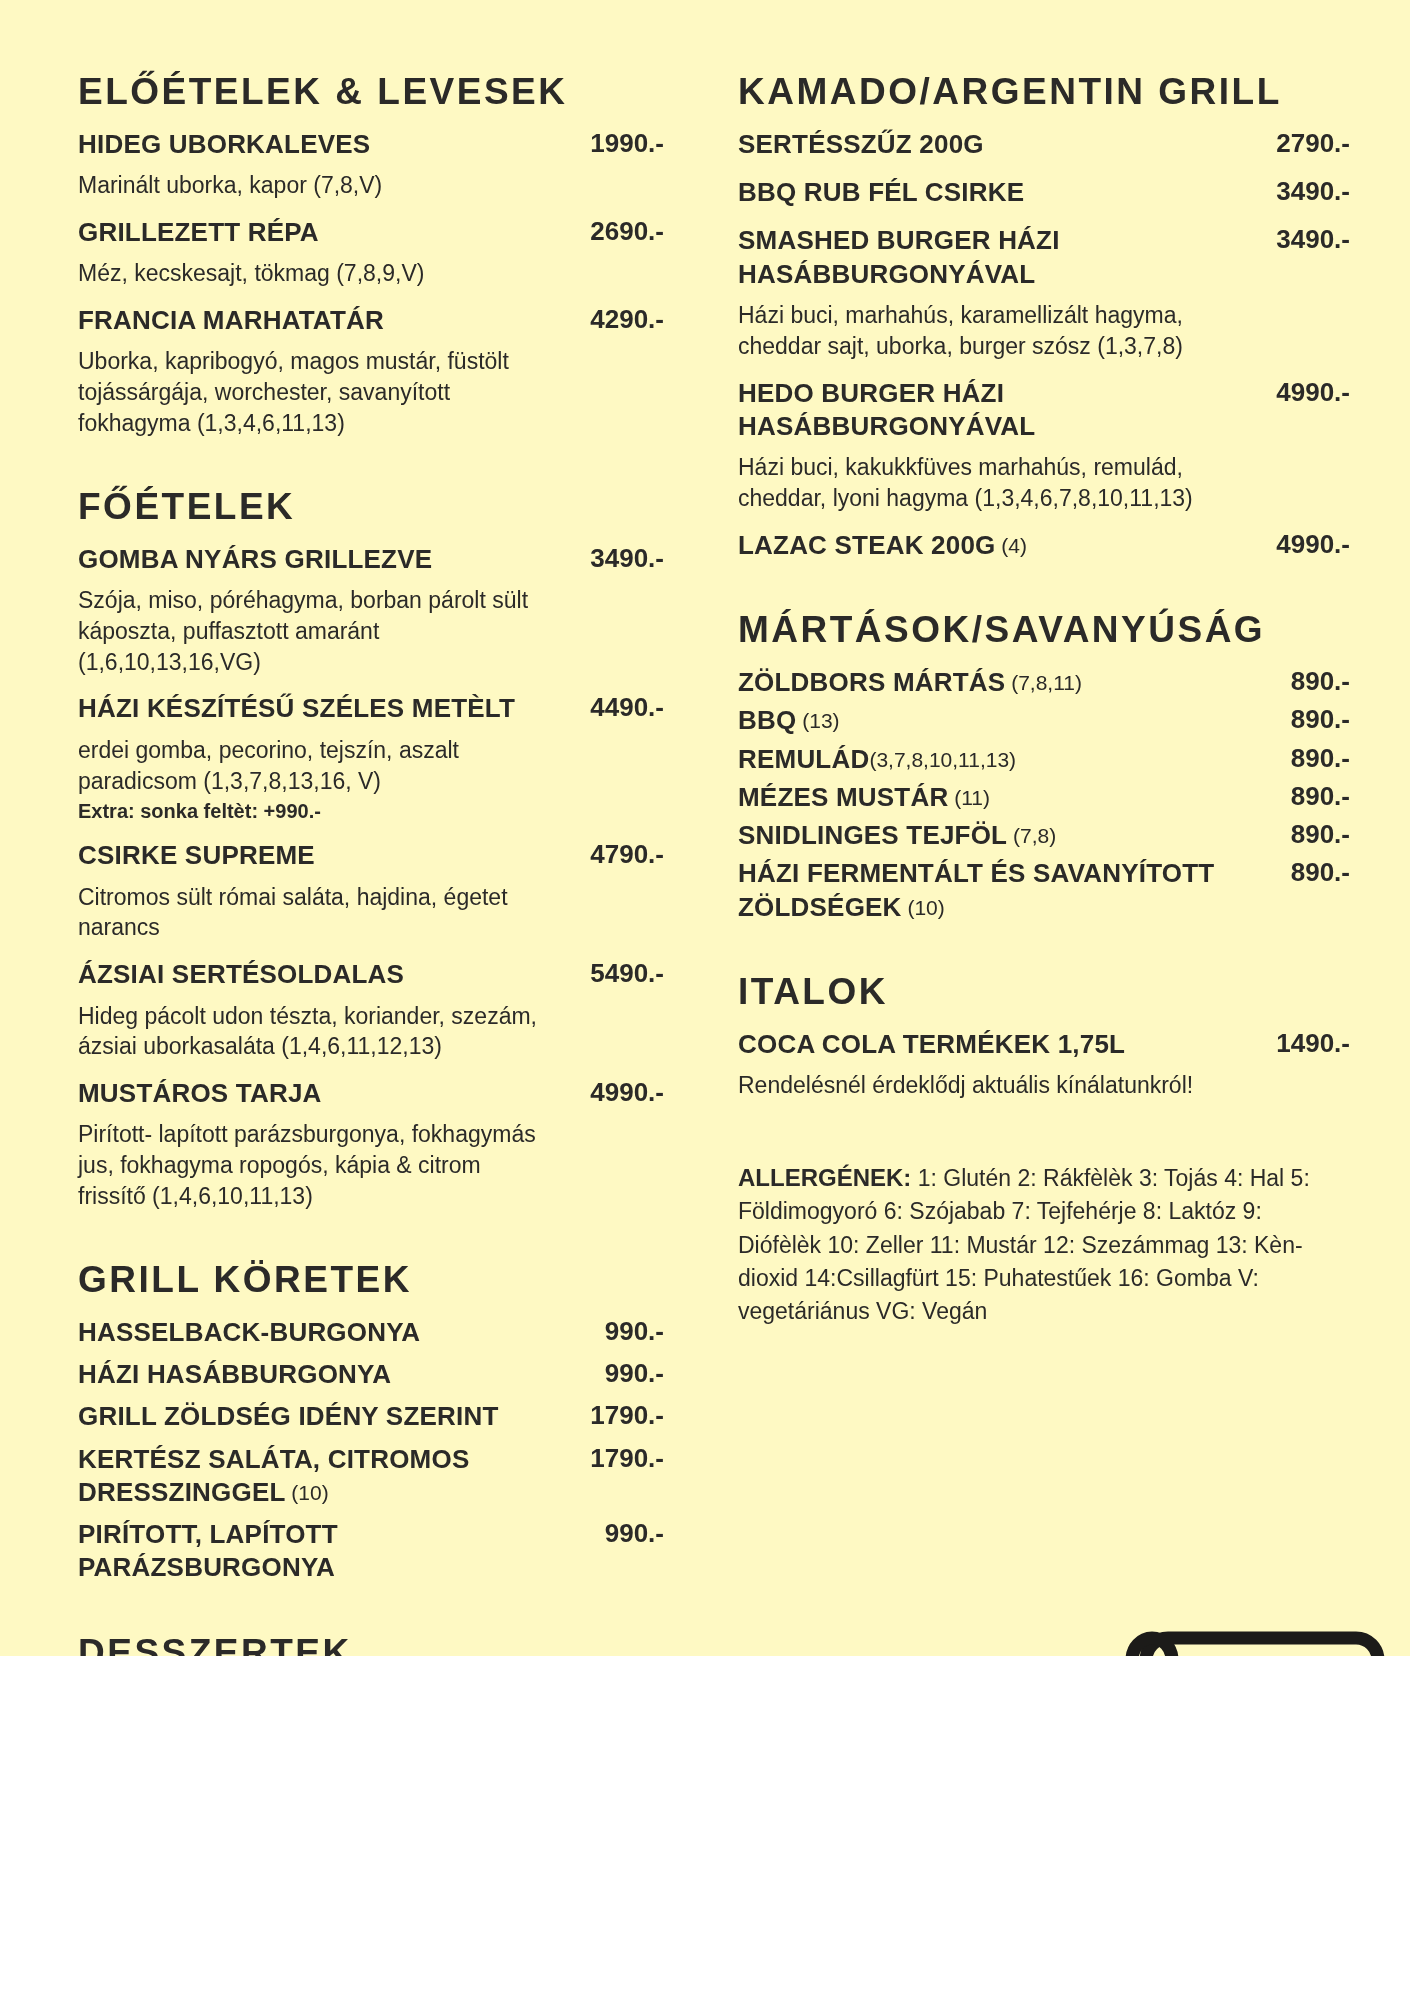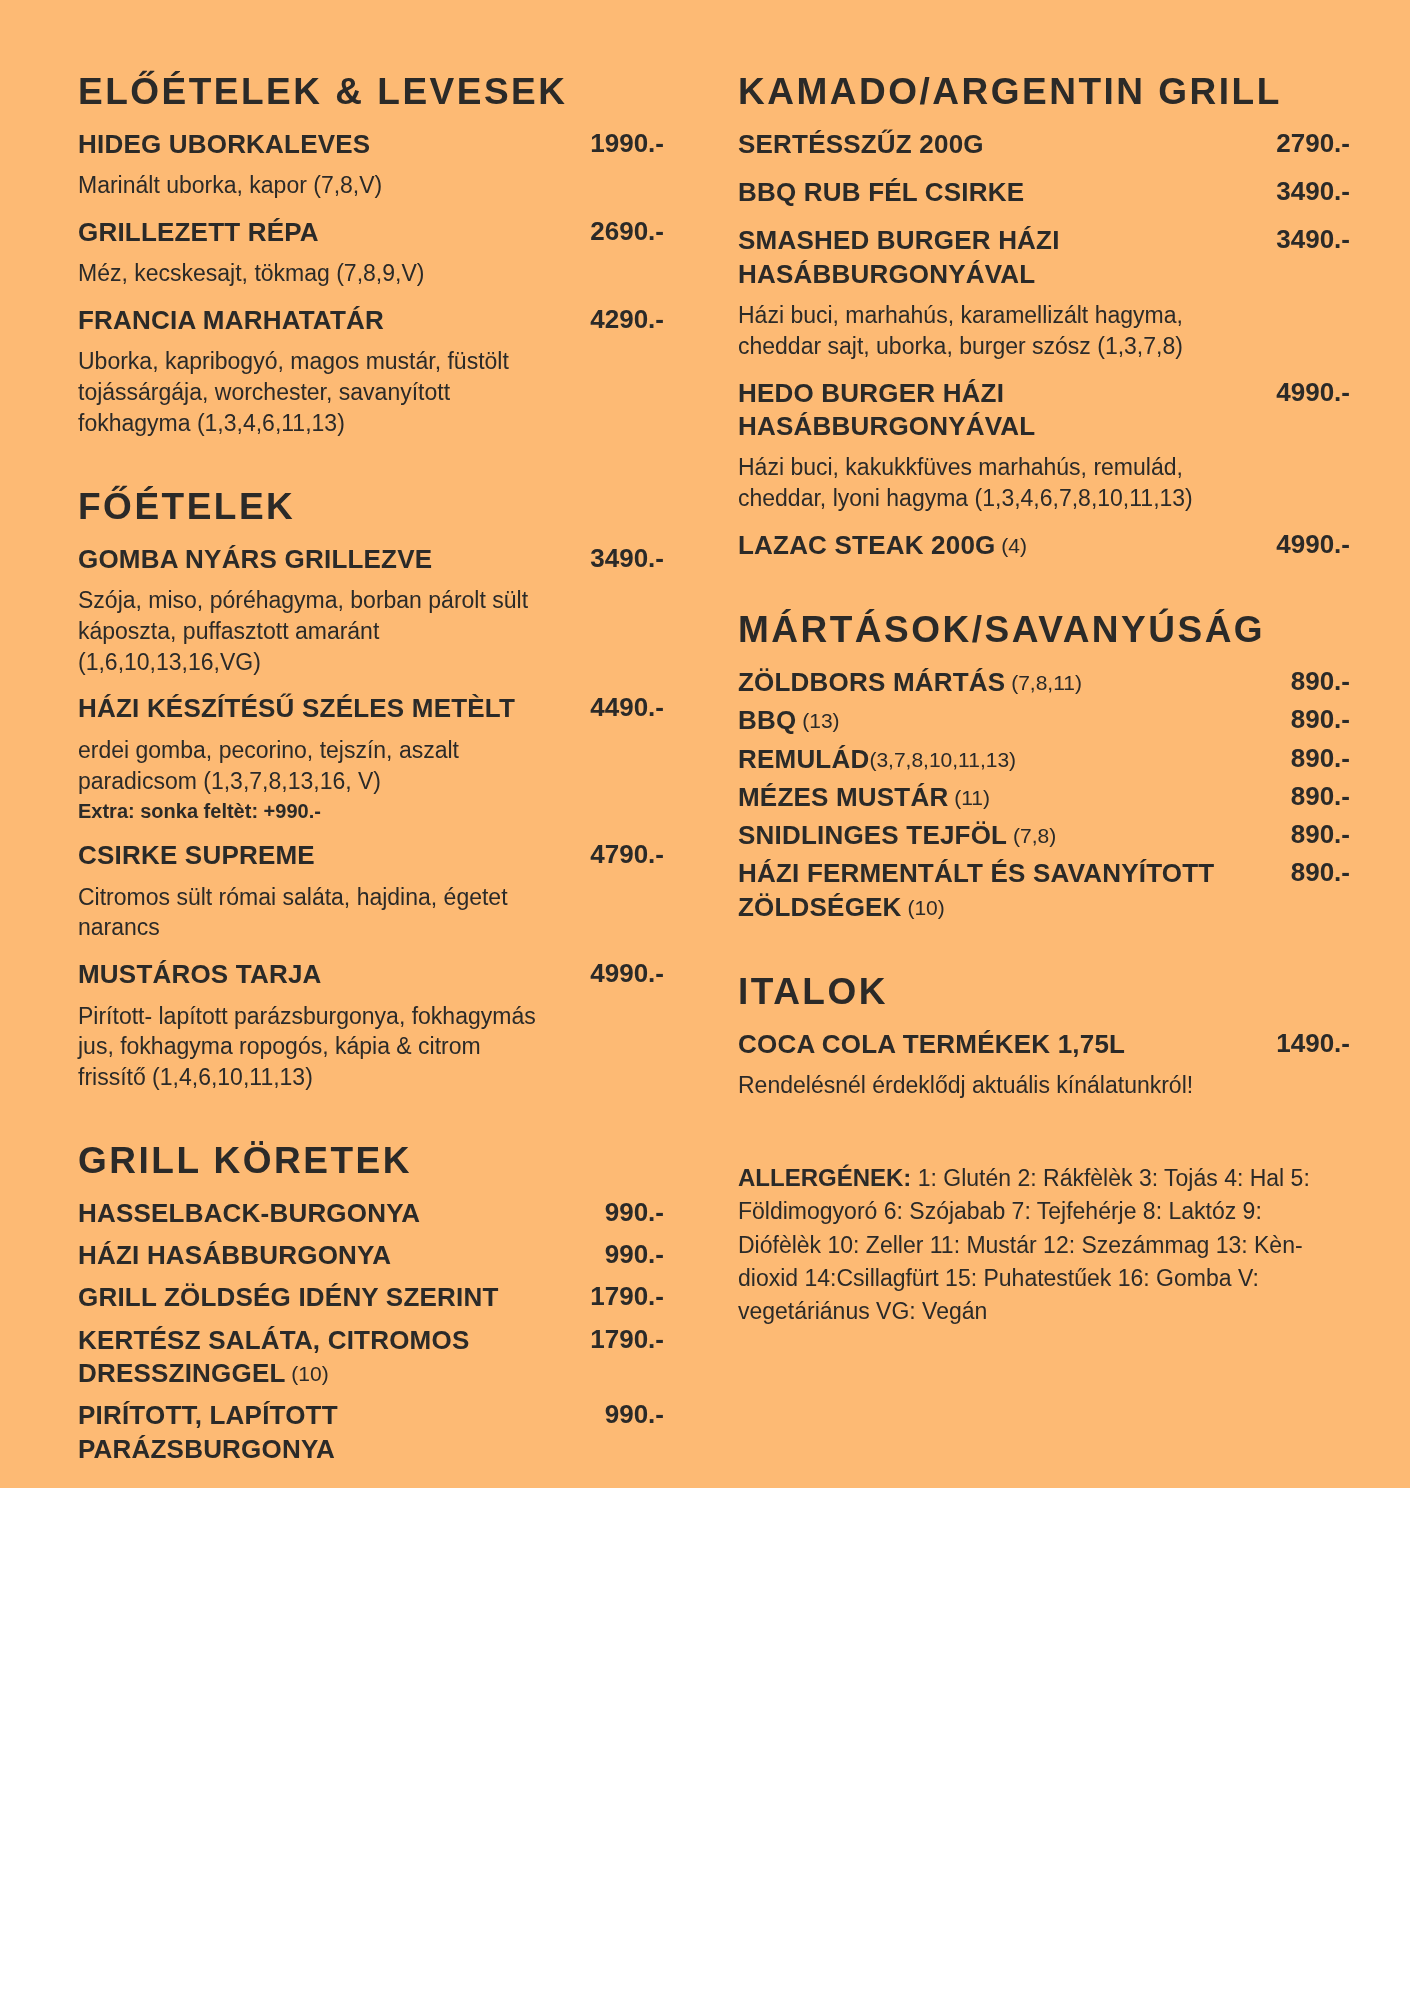--- a/index.html
+++ b/index.html
@@ -1,20 +1,20 @@
 <!DOCTYPE html>
 <html><head>
 <meta charset="utf-8">
 <style>
   html,body{margin:0;padding:0;}
   .page{
     position:relative;
     width:1410px;
-    height:1488px;
-    background:#fdba74;
+    height:1656px;
+    background:#fef9c3;
     overflow:hidden;
     font-family:"Liberation Sans", sans-serif;
     color:#2b2a28;
   }
   .col{position:absolute;top:72px;}
   .col-left{left:78px;width:586px;}
   .col-right{left:738px;width:612px;}
   .menu-section{margin-bottom:48px;}
   .section-title{
     margin:0 0 16px 0;
@@ -130,20 +130,27 @@
       </div>
       <div class="item">
         <div class="row">
             <div class="name">CSIRKE SUPREME</div>
             <div class="price">4790.-</div>
           </div>
         <div class="desc">Citromos sült római saláta, hajdina, égetet narancs</div>
       </div>
       <div class="item">
         <div class="row">
+            <div class="name">ÁZSIAI SERTÉSOLDALAS</div>
+            <div class="price">5490.-</div>
+          </div>
+        <div class="desc">Hideg pácolt udon tészta, koriander, szezám, ázsiai uborkasaláta (1,4,6,11,12,13)</div>
+      </div>
+      <div class="item">
+        <div class="row">
             <div class="name">MUSTÁROS TARJA</div>
             <div class="price">4990.-</div>
           </div>
         <div class="desc">Pirított- lapított parázsburgonya, fokhagymás jus, fokhagyma ropogós, kápia &amp; citrom frissítő (1,4,6,10,11,13)</div>
       </div>
     </section>
 
     <section class="menu-section sides">
       <h2 class="section-title">GRILL KÖRETEK</h2>
 

